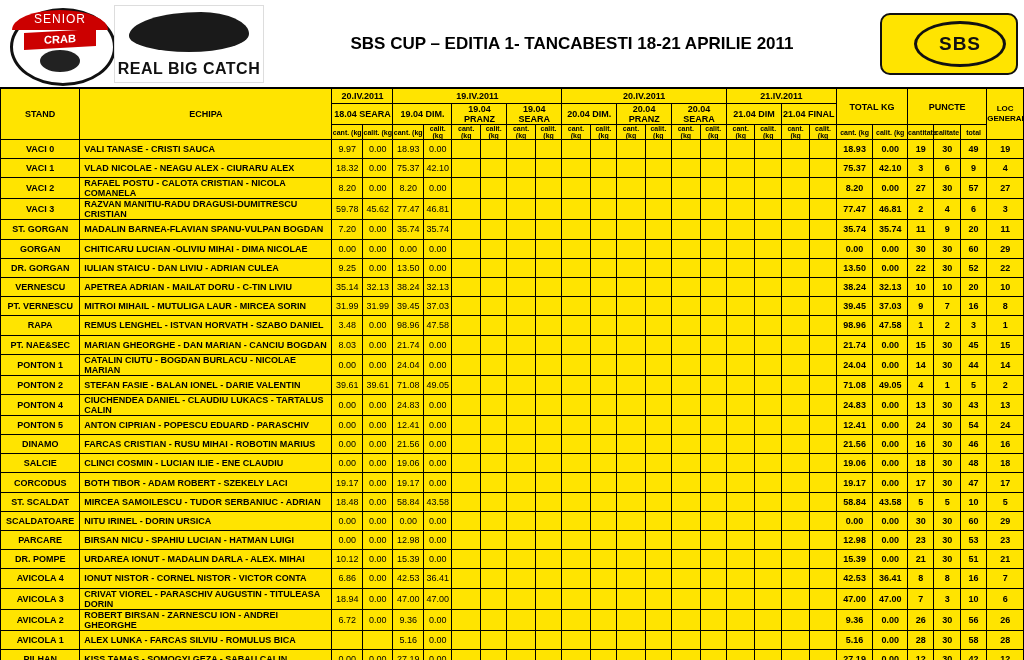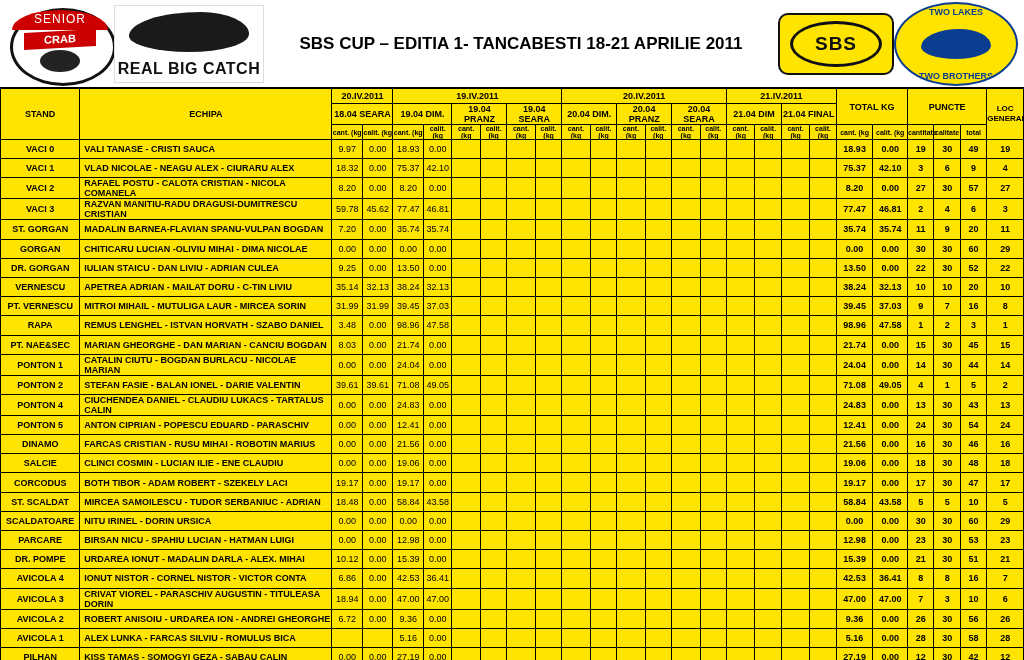--- a/index.html
+++ b/index.html
@@ -52,21 +52,21 @@
     position:absolute;left:0;bottom:4px;width:100%;
     text-align:center;font-size:16px;font-weight:bold;color:#111;
     letter-spacing:0.5px;
   }
   .title{
     flex:1 1 auto;text-align:center;font-size:17px;font-weight:bold;color:#000;
     padding:0 10px;
   }
   .logo-sbs{
     width:112px;height:58px;background:#ffe400;border:2px solid #111;
-    border-radius:10px;display:flex;align-items:center;justify-content:center;
+    border-radius:10px;display:flex;align-items:center;justify-content:center;padding-left:22px;
   }
   .sbs-oval{
     width:86px;height:40px;border:3px solid #111;border-radius:50%;
     display:flex;align-items:center;justify-content:center;
     font-weight:bold;font-size:19px;letter-spacing:1px;color:#111;
   }
   .logo-tlb{
     width:120px;height:80px;border-radius:50%;background:#ffe400;
     border:2px solid #0b3d91;position:relative;overflow:hidden;
     display:flex;align-items:center;justify-content:center;
@@ -114,27 +114,20 @@
     </div>
 
     <div class="title">SBS CUP – EDITIA 1- TANCABESTI 18-21 APRILIE 2011</div>
 
     <div class="logo">
       <div class="logo-sbs">
         <div class="sbs-oval">SBS</div>
       </div>
     </div>
 
-    <div class="logo">
-      <div class="logo-tlb">
-        <div class="tlb-top">TWO LAKES</div>
-        <div class="tlb-fish"></div>
-        <div class="tlb-bottom">TWO BROTHERS</div>
-      </div>
-    </div>
   </div>
 
   <table>
     <colgroup>
       <col style="width:78px">
       <col style="width:248px">
       <col style="width:30px">
         <col style="width:30px">
       <col style="width:30px">
         <col style="width:28px">
@@ -876,21 +869,21 @@
           <td class="num"></td>
           <td class="totkg">47.00</td>
           <td class="totkg">47.00</td>
           <td class="pct">7</td>
           <td class="pct">3</td>
           <td class="pct">10</td>
           <td class="loc">6</td>
         </tr>
         <tr class="body-row">
           <td class="stand">AVICOLA 2</td>
-          <td class="echipa">ROBERT ANISOIU - URDAREA ION - ANDREI GHEORGHE</td>
+          <td class="echipa">ROBERT BIRSAN - ZARNESCU ION - ANDREI GHEORGHE</td>
           <td class="num">6.72</td>
           <td class="num">0.00</td>
           <td class="num">9.36</td>
           <td class="num">0.00</td>
           <td class="num"></td>
           <td class="num"></td>
           <td class="num"></td>
           <td class="num"></td>
           <td class="num"></td>
           <td class="num"></td>

